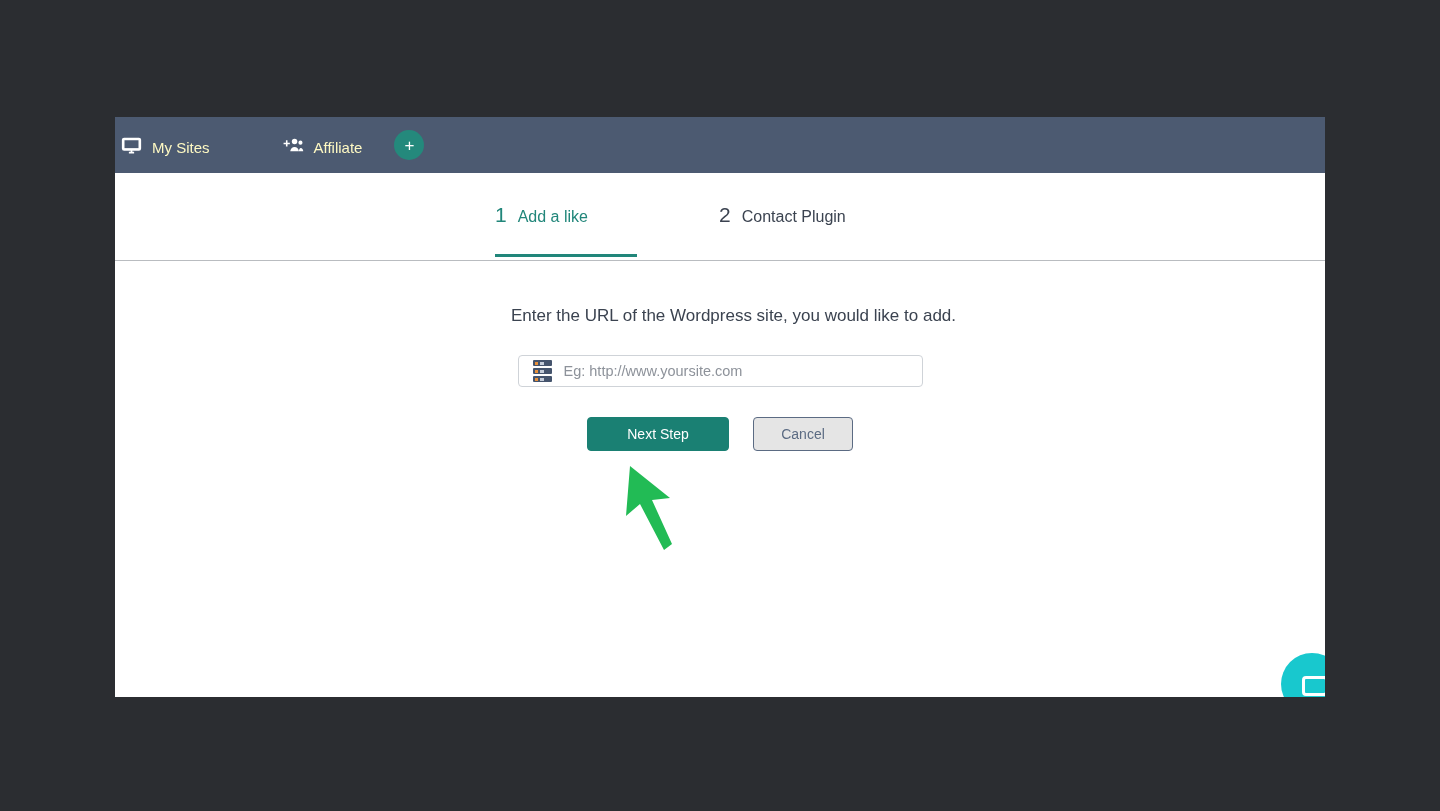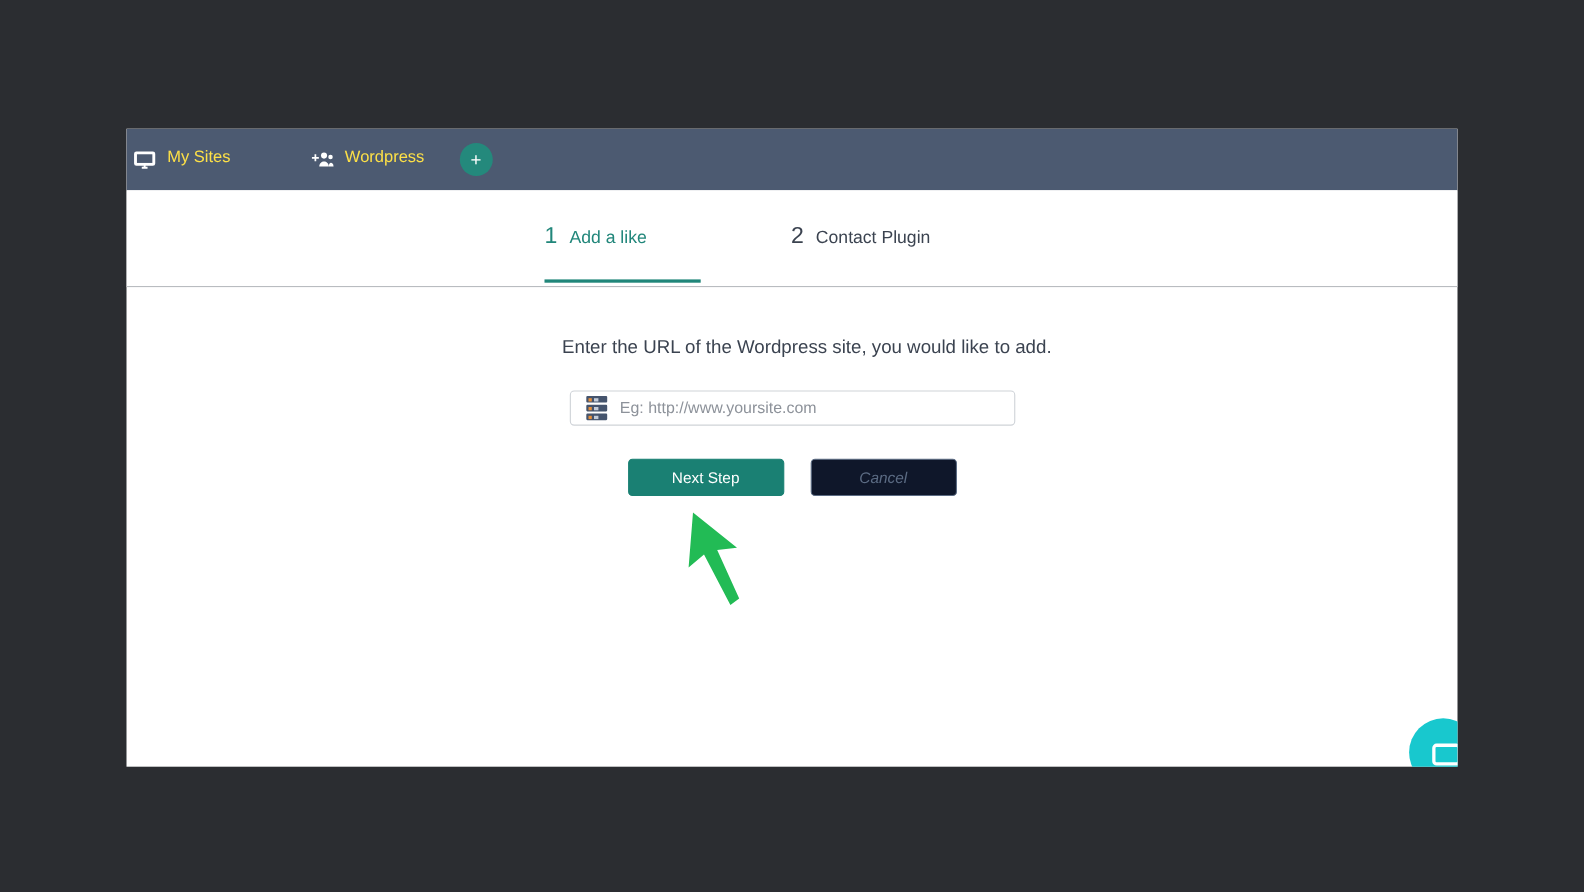--- a/index.html
+++ b/index.html
@@ -37,23 +37,23 @@
     position: relative;
   }
 
   .nav-left {
     display: flex;
     align-items: center;
   }
 
   .nav-item {
     display: flex;
-    align-items: flex-start;
+    align-items: flex-end;
     gap: 10px;
-    color: #fde047;
+    color: #fef9c3;
     font-size: 15px;
     cursor: pointer;
     white-space: nowrap;
   }
 
   .nav-item-mysites { margin-left: 5px; }
   .nav-item-affiliate { margin-left: 72px; }
 
   .nav-icon {
     display: inline-flex;
@@ -246,25 +246,24 @@
   }
 
   .btn-primary {
     width: 142px;
     background: #1a8073;
     border: 1px solid #1a8073;
     color: #ffffff;
   }
 
   .btn-secondary {
-    width: 133px;
-    background: #0f172a;
+    width: 100px;
+    background: #e5e5e5;
     border: 1px solid #5b6b83;
     color: #5b6b83;
-    font-style: italic;
   }
 
   
   .chat-widget {
     position: absolute;
     right: -18px;
     bottom: -18px;
     width: 62px;
     height: 62px;
     border-radius: 50%;
@@ -316,21 +315,21 @@
       <div class="nav-item nav-item-affiliate">
         <span class="nav-icon">
           <svg width="24" height="20" viewBox="0 0 28 20" fill="#ffffff">
             <path d="M2 7h3V4h2v3h3v2H7v3H5V9H2z"></path>
             <circle cx="16" cy="5.5" r="3.5"></circle>
             <circle cx="23.5" cy="7" r="2.6"></circle>
             <path d="M10.5 18c0-3.2 2.6-5.6 5.5-5.6s5.5 2.4 5.5 5.6z"></path>
             <path d="M21.5 18c0-2.4 1.1-4.1 2.5-4.1S27 15.6 27 18z"></path>
           </svg>
         </span>
-        <span>Wordpress</span>
+        <span>Affiliate</span>
       </div>
 
       <div class="add-circle">
         <span>+</span>
       </div>
 
     </div>
 
   </div>
 

